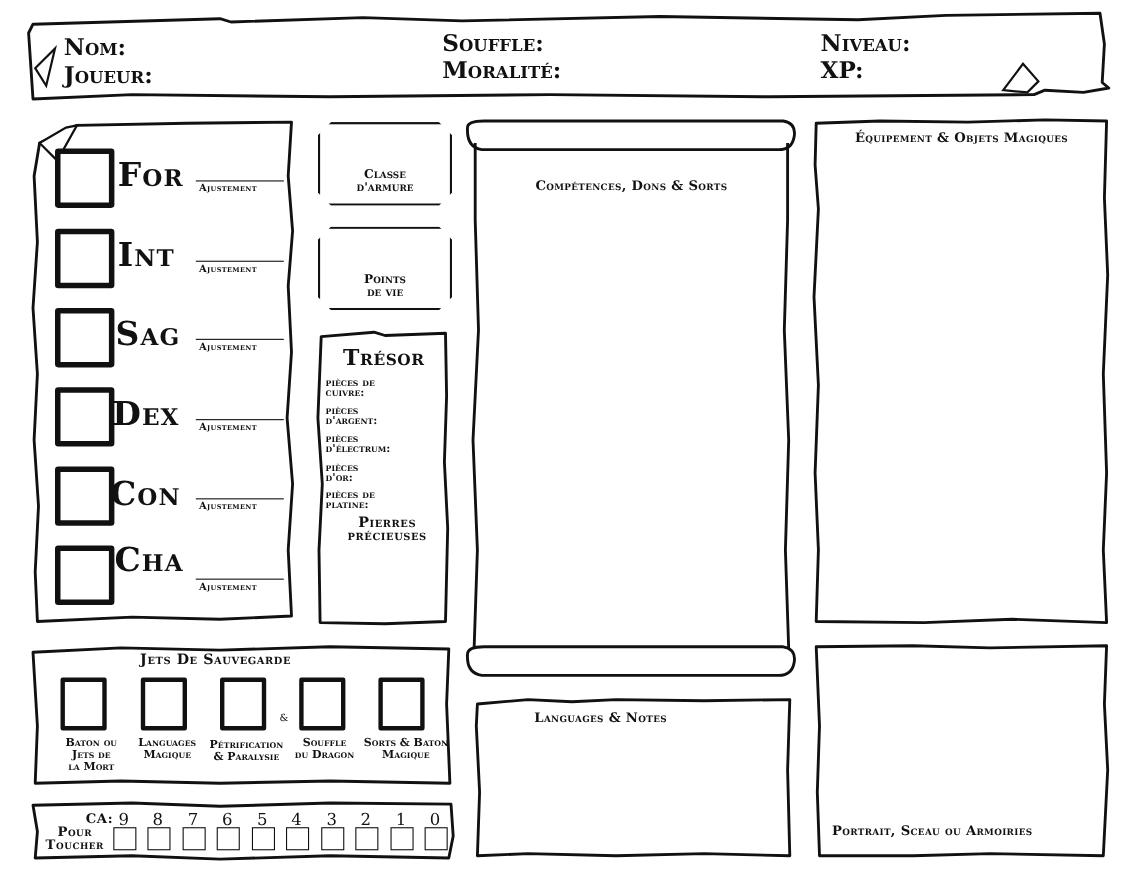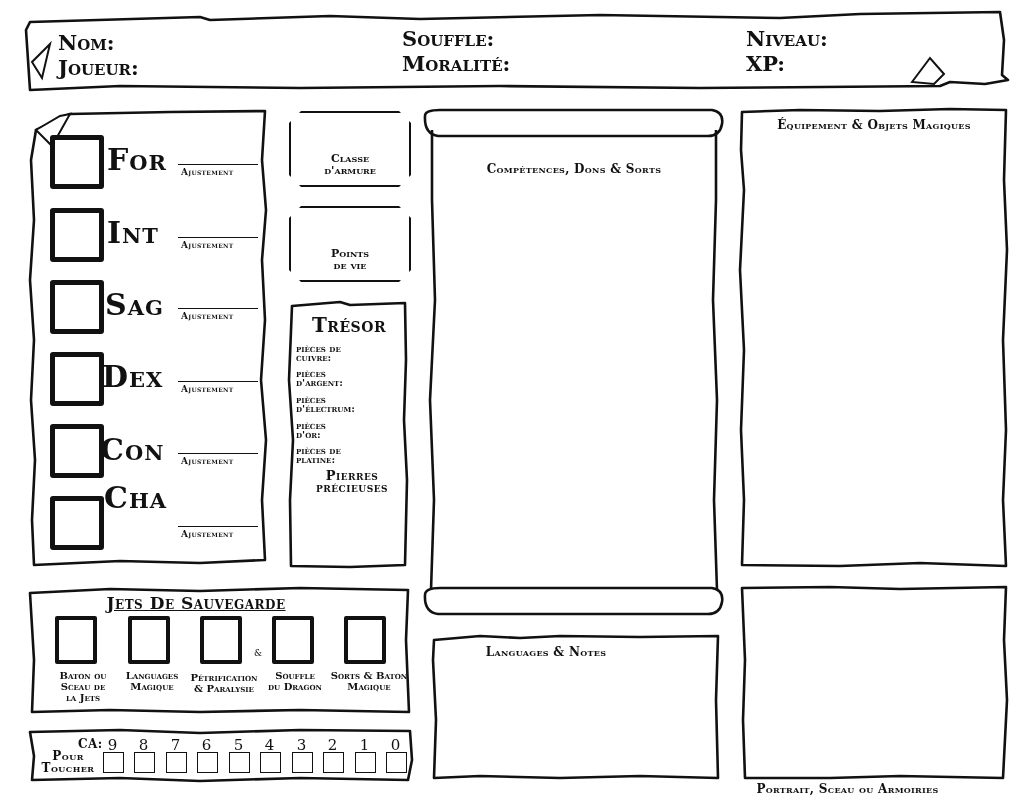--- a/index.html
+++ b/index.html
@@ -100,21 +100,21 @@
   <div class="adj" style="left:181px;top:384px;">Ajustement</div>
 </div>
 <div>
   <div class="stat-box" style="left:50px;top:424px;"></div>
   <div class="stat-name" style="left:100px;top:432px;">Con</div>
   <div class="stat-line" style="left:178px;top:453px;"></div>
   <div class="adj" style="left:181px;top:456px;">Ajustement</div>
 </div>
 <div>
   <div class="stat-box" style="left:50px;top:496px;"></div>
-  <div class="stat-name" style="left:104px;top:480px;text-align:center;">Cha</div>
+  <div class="stat-name" style="left:104px;top:492px;text-align:center;">Cha</div>
   <div class="stat-line" style="left:178px;top:526px;"></div>
   <div class="adj" style="left:181px;top:529px;">Ajustement</div>
 </div>
 
 <div class="oct" style="left:289px;top:111px;">
   <div class="oct-label">
     <span>Classe</span><br>
     <span>d'armure</span>
   </div>
 </div>
@@ -139,34 +139,34 @@
 <div class="section-title" style="left:434px;top:142px;width:280px;margin-top:20px;">Compétences, Dons &amp; Sorts</div>
 <div class="abs" style="left:440px;top:160px;width:270px;height:420px;"></div>
 
 <div class="section-title" style="left:744px;top:118px;width:260px;">Équipement &amp; Objets Magiques</div>
 <div class="abs" style="left:750px;top:136px;width:250px;height:420px;"></div>
 
 <div class="section-title" style="left:436px;top:645px;width:220px;">Languages &amp; Notes</div>
 <div class="abs" style="left:440px;top:664px;width:270px;height:108px;"></div>
 
 <div class="abs" style="left:750px;top:594px;width:250px;height:160px;"></div>
-<div class="section-title" style="left:744px;top:782px;width:207px;">Portrait, Sceau ou Armoiries</div>
-
-<div class="abs sc" style="left:30px;top:593px;width:332px;text-align:center;font-size:17px;text-decoration:underline;">Jets De Sauvegarde</div>
+<div class="section-title" style="left:744px;top:748px;width:207px;">Portrait, Sceau ou Armoiries</div>
+
+<div class="abs sc" style="left:30px;top:593px;width:332px;text-align:center;font-size:13px;">Jets De Sauvegarde</div>
 <div class="save-box" style="left:55px;top:616px;"></div>
 <div class="save-box" style="left:128px;top:616px;"></div>
 <div class="save-box" style="left:200px;top:616px;"></div>
 <div class="abs" style="left:254px;top:648px;font-size:9px;">&amp;</div>
 <div class="save-box" style="left:272px;top:616px;"></div>
 <div class="save-box" style="left:344px;top:616px;"></div>
 
 <div class="save-label" style="left:47px;top:670px;">
   <span>Baton ou</span><br>
-  <span>Sceau de</span><br>
-  <span>la Jets</span>
+  <span>Jets de</span><br>
+  <span>la Mort</span>
 </div>
 <div class="save-label" style="left:116px;top:670px;">
   <span>Languages</span><br>
   <span>Magique</span>
 </div>
 <div class="save-label" style="left:182px;top:672px;width:84px;">
   <span>Pétrification</span><br>
   <span>&amp; Paralysie</span>
 </div>
 <div class="save-label" style="left:259px;top:670px;">

